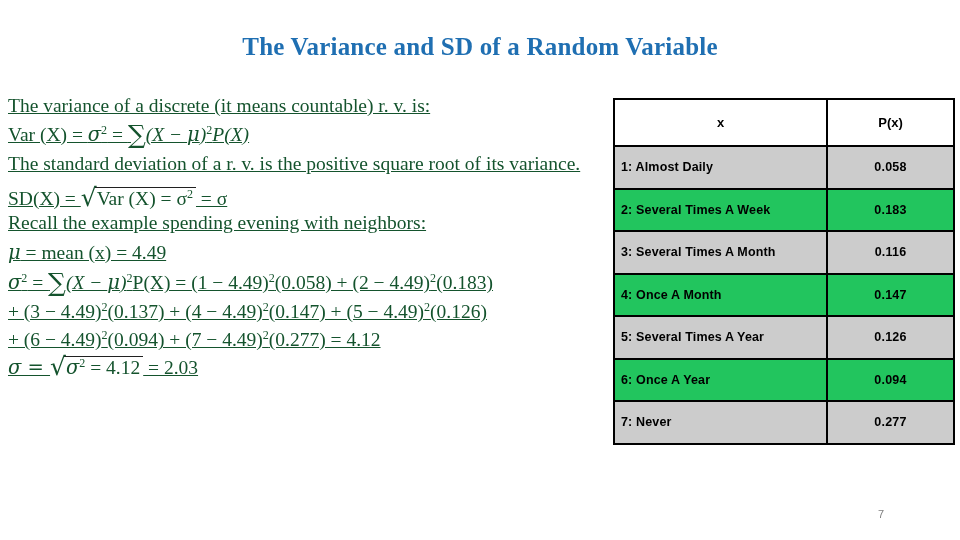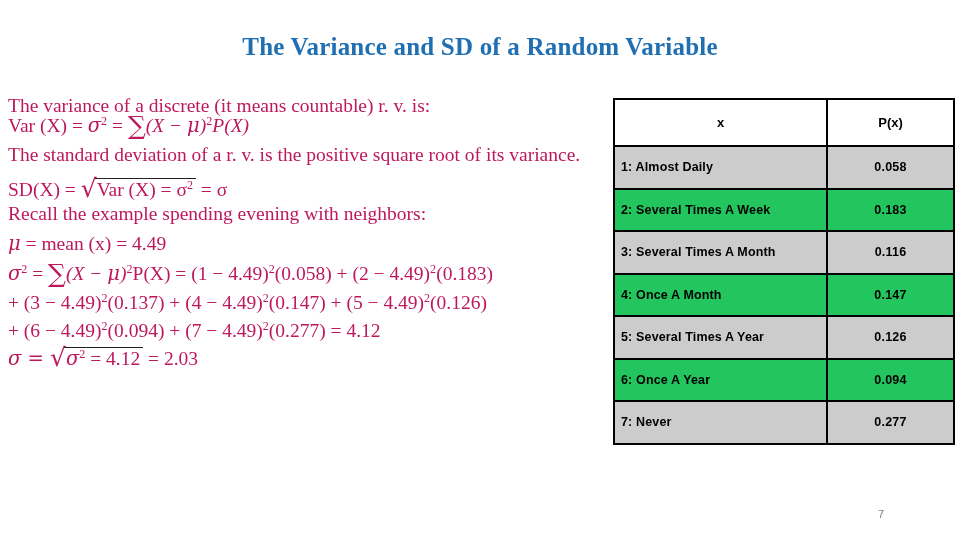--- a/index.html
+++ b/index.html
@@ -37,23 +37,24 @@
     left: 8px;
     top: 96px;
     width: 600px;
     font-family: "Liberation Serif", serif;
     color: #1a1a1a;
   }
   .math-line {
     font-size: 19.5px;
     line-height: 1.0;
     white-space: nowrap;
-    color: #be185d;
-  }
-  .ml-gap-a { }
+    color: #14532d;
+    text-decoration: underline;
+  }
+  .ml-gap-a { margin-top: 9px; }
   .ml-gap-b { margin-top: 10px; }
   .ml-gap-c { margin-top: 11px; }
   .ml-gap-d { margin-top: 4px; }
   .ml-gap-e { margin-top: 9px; }
 
   .italic { font-style: italic; }
   .sym { font-family: "DejaVu Serif", serif; font-style: italic; }
   .big-sum {
     font-family: "DejaVu Serif", serif;
     font-style: normal;

